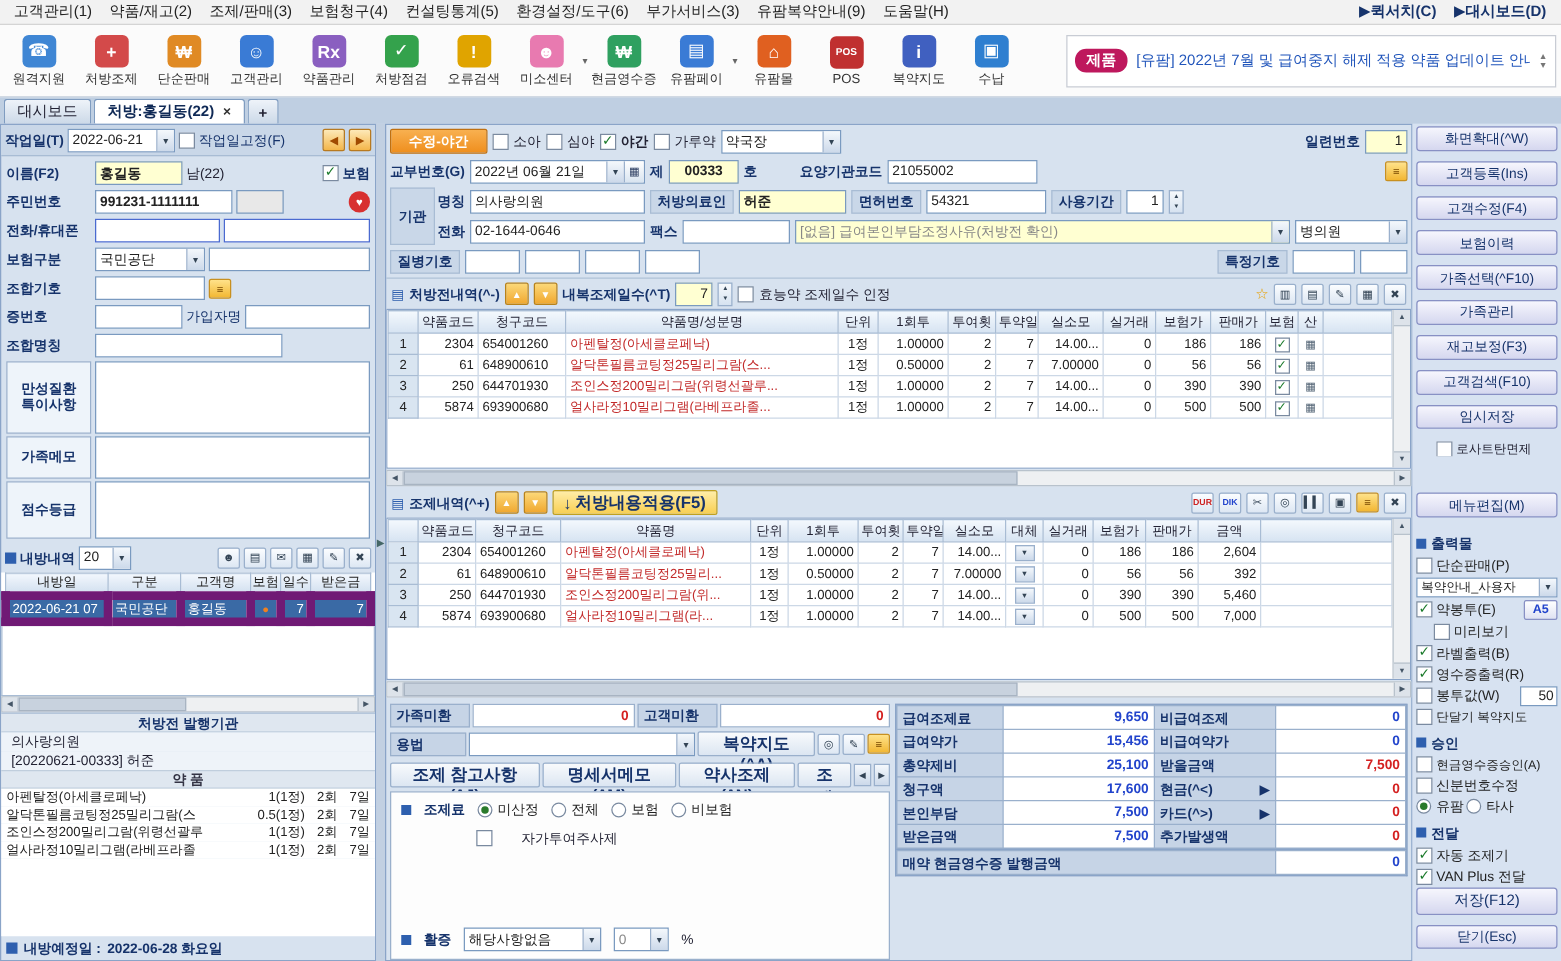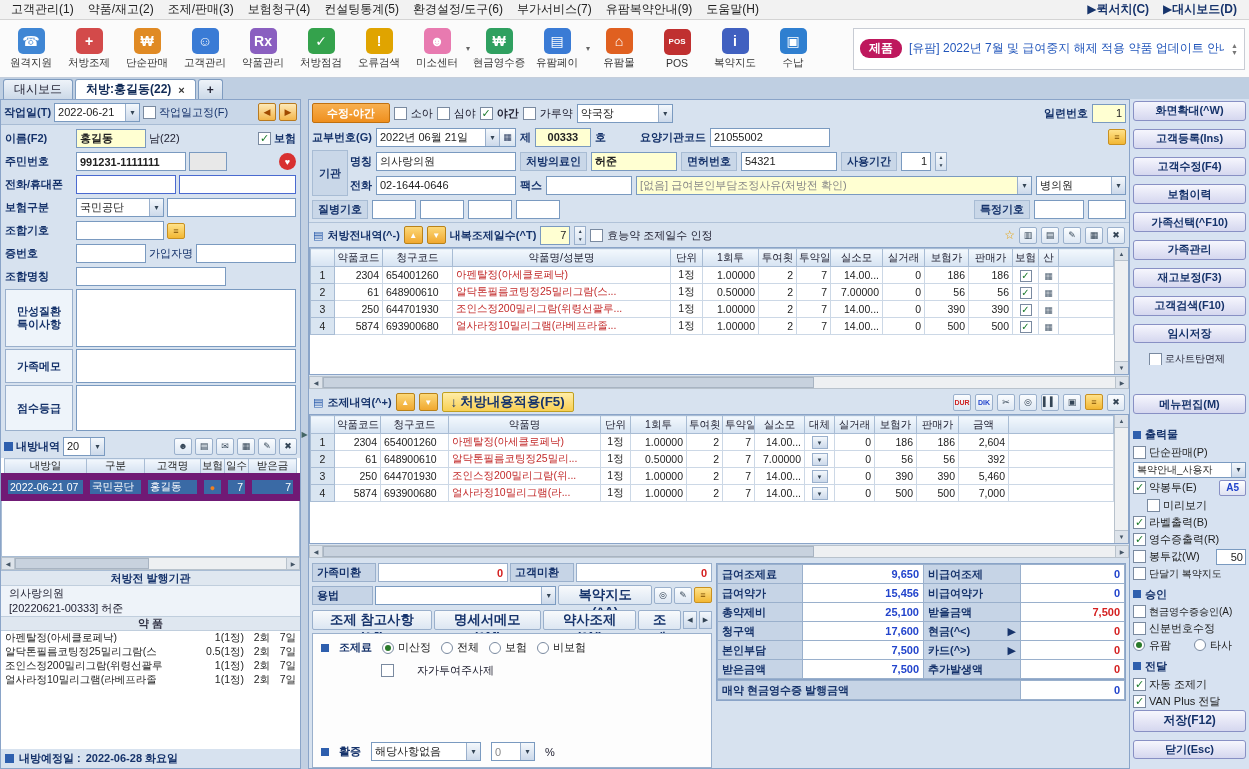--- a/index.html
+++ b/index.html
@@ -152,21 +152,21 @@
 .bullet{width:8px;height:8px;background:#2e5fae;display:inline-block;flex:none}
 .blbl{color:#16336b;font-weight:bold;white-space:nowrap}
 .opt{display:inline-flex;align-items:center;gap:4px;white-space:nowrap}
 .payment{width:410px;flex:none;display:flex;flex-direction:column;align-self:flex-start}
 .pay-grid{display:grid;grid-template-columns:84px 120px 96px 1fr;gap:1px;background:#9ab0cc;border:1px solid #8aa4c8;padding:1px}
 .pay-grid .pay-lbl,.pay-grid .pay-val{border:none;height:18px}
 .pay-last{display:grid;grid-template-columns:302px 1fr;gap:1px;background:#9ab0cc;border:1px solid #8aa4c8;border-top:none;padding:1px}
 .pay-last .pay-lbl,.pay-last .pay-val{border:none;height:18px}
 
 
-.sb-btn{height:23px;margin-bottom:8px;border:1px solid #8890c4;border-radius:3px;background:linear-gradient(#f6f6fd,#d5d7ef);color:#16336b;font-weight:bold;font-size:11px;display:flex;align-items:center;justify-content:center;white-space:nowrap;padding:0 2px}
+.sb-btn{height:23px;margin-bottom:8px;border:1px solid #8890c4;border-radius:3px;background:linear-gradient(#f6f6fd,#d5d7ef);color:#16336b;font-weight:normal;font-size:11px;display:flex;align-items:center;justify-content:center;white-space:nowrap;padding:0 2px}
 .sb-check{display:flex;align-items:center;gap:3px;margin:2px 16px;font-size:10px;color:#223;white-space:nowrap;overflow:hidden}
 .sb-sect{display:flex;align-items:center;gap:4px;margin:5px 0 2px 0;color:#16336b;font-weight:bold}
 .sb-combo{height:18px;margin:1px 0}
 .sb-row{display:flex;align-items:center;gap:3px;margin:1px 0;white-space:nowrap}
 .a5-btn{margin-left:auto;height:16px;border:1px solid #8890c4;background:linear-gradient(#fff,#dfe2f2);color:#2244cc;font-weight:bold;font-size:10px;padding:0 6px;border-radius:2px}
 .sb-inp{margin-left:auto;width:30px;height:16px;background:#fff;border:1px solid #7a9ac0;display:inline-flex;align-items:center;justify-content:flex-end;padding:0 2px}
 .sb-save{height:26px;margin-top:auto;font-size:12px}
 .sb-close{height:22px}
 </style>
 </head>
@@ -174,21 +174,21 @@
 
 <div class="app">
 
   <div class="menubar">
     <span class="menu-item">고객관리(1)</span>
     <span class="menu-item">약품/재고(2)</span>
     <span class="menu-item">조제/판매(3)</span>
     <span class="menu-item">보험청구(4)</span>
     <span class="menu-item">컨설팅통계(5)</span>
     <span class="menu-item">환경설정/도구(6)</span>
-    <span class="menu-item">부가서비스(7)</span>
+    <span class="menu-item">부가서비스(3)</span>
     <span class="menu-item">유팜복약안내(9)</span>
     <span class="menu-item">도움말(H)</span>
     <span class="menubar-right">
       <span>▶퀵서치(C)</span>
       <span>▶대시보드(D)</span>
     </span>
   </div>
 
   <div class="toolbar">
     <div class="tb-item">
@@ -932,21 +932,21 @@
           <span>승인</span>
         </div>
       <div class="sb-row">
           <span class="cb"></span>
           <span style="font-size:10px">현금영수증승인(A)</span>
         </div>
       <div class="sb-row">
           <span class="cb"></span>
           <span>신분번호수정</span>
         </div>
-      <div class="sb-row" style="gap:23px">
+      <div class="sb-row" style="gap:2px">
         <span class="opt">
             <span class="rb on"></span>
             <span>유팜</span>
           </span>
         <span class="opt">
             <span class="rb"></span>
             <span>타사</span>
           </span>
       </div>
       <div class="sb-sect">

